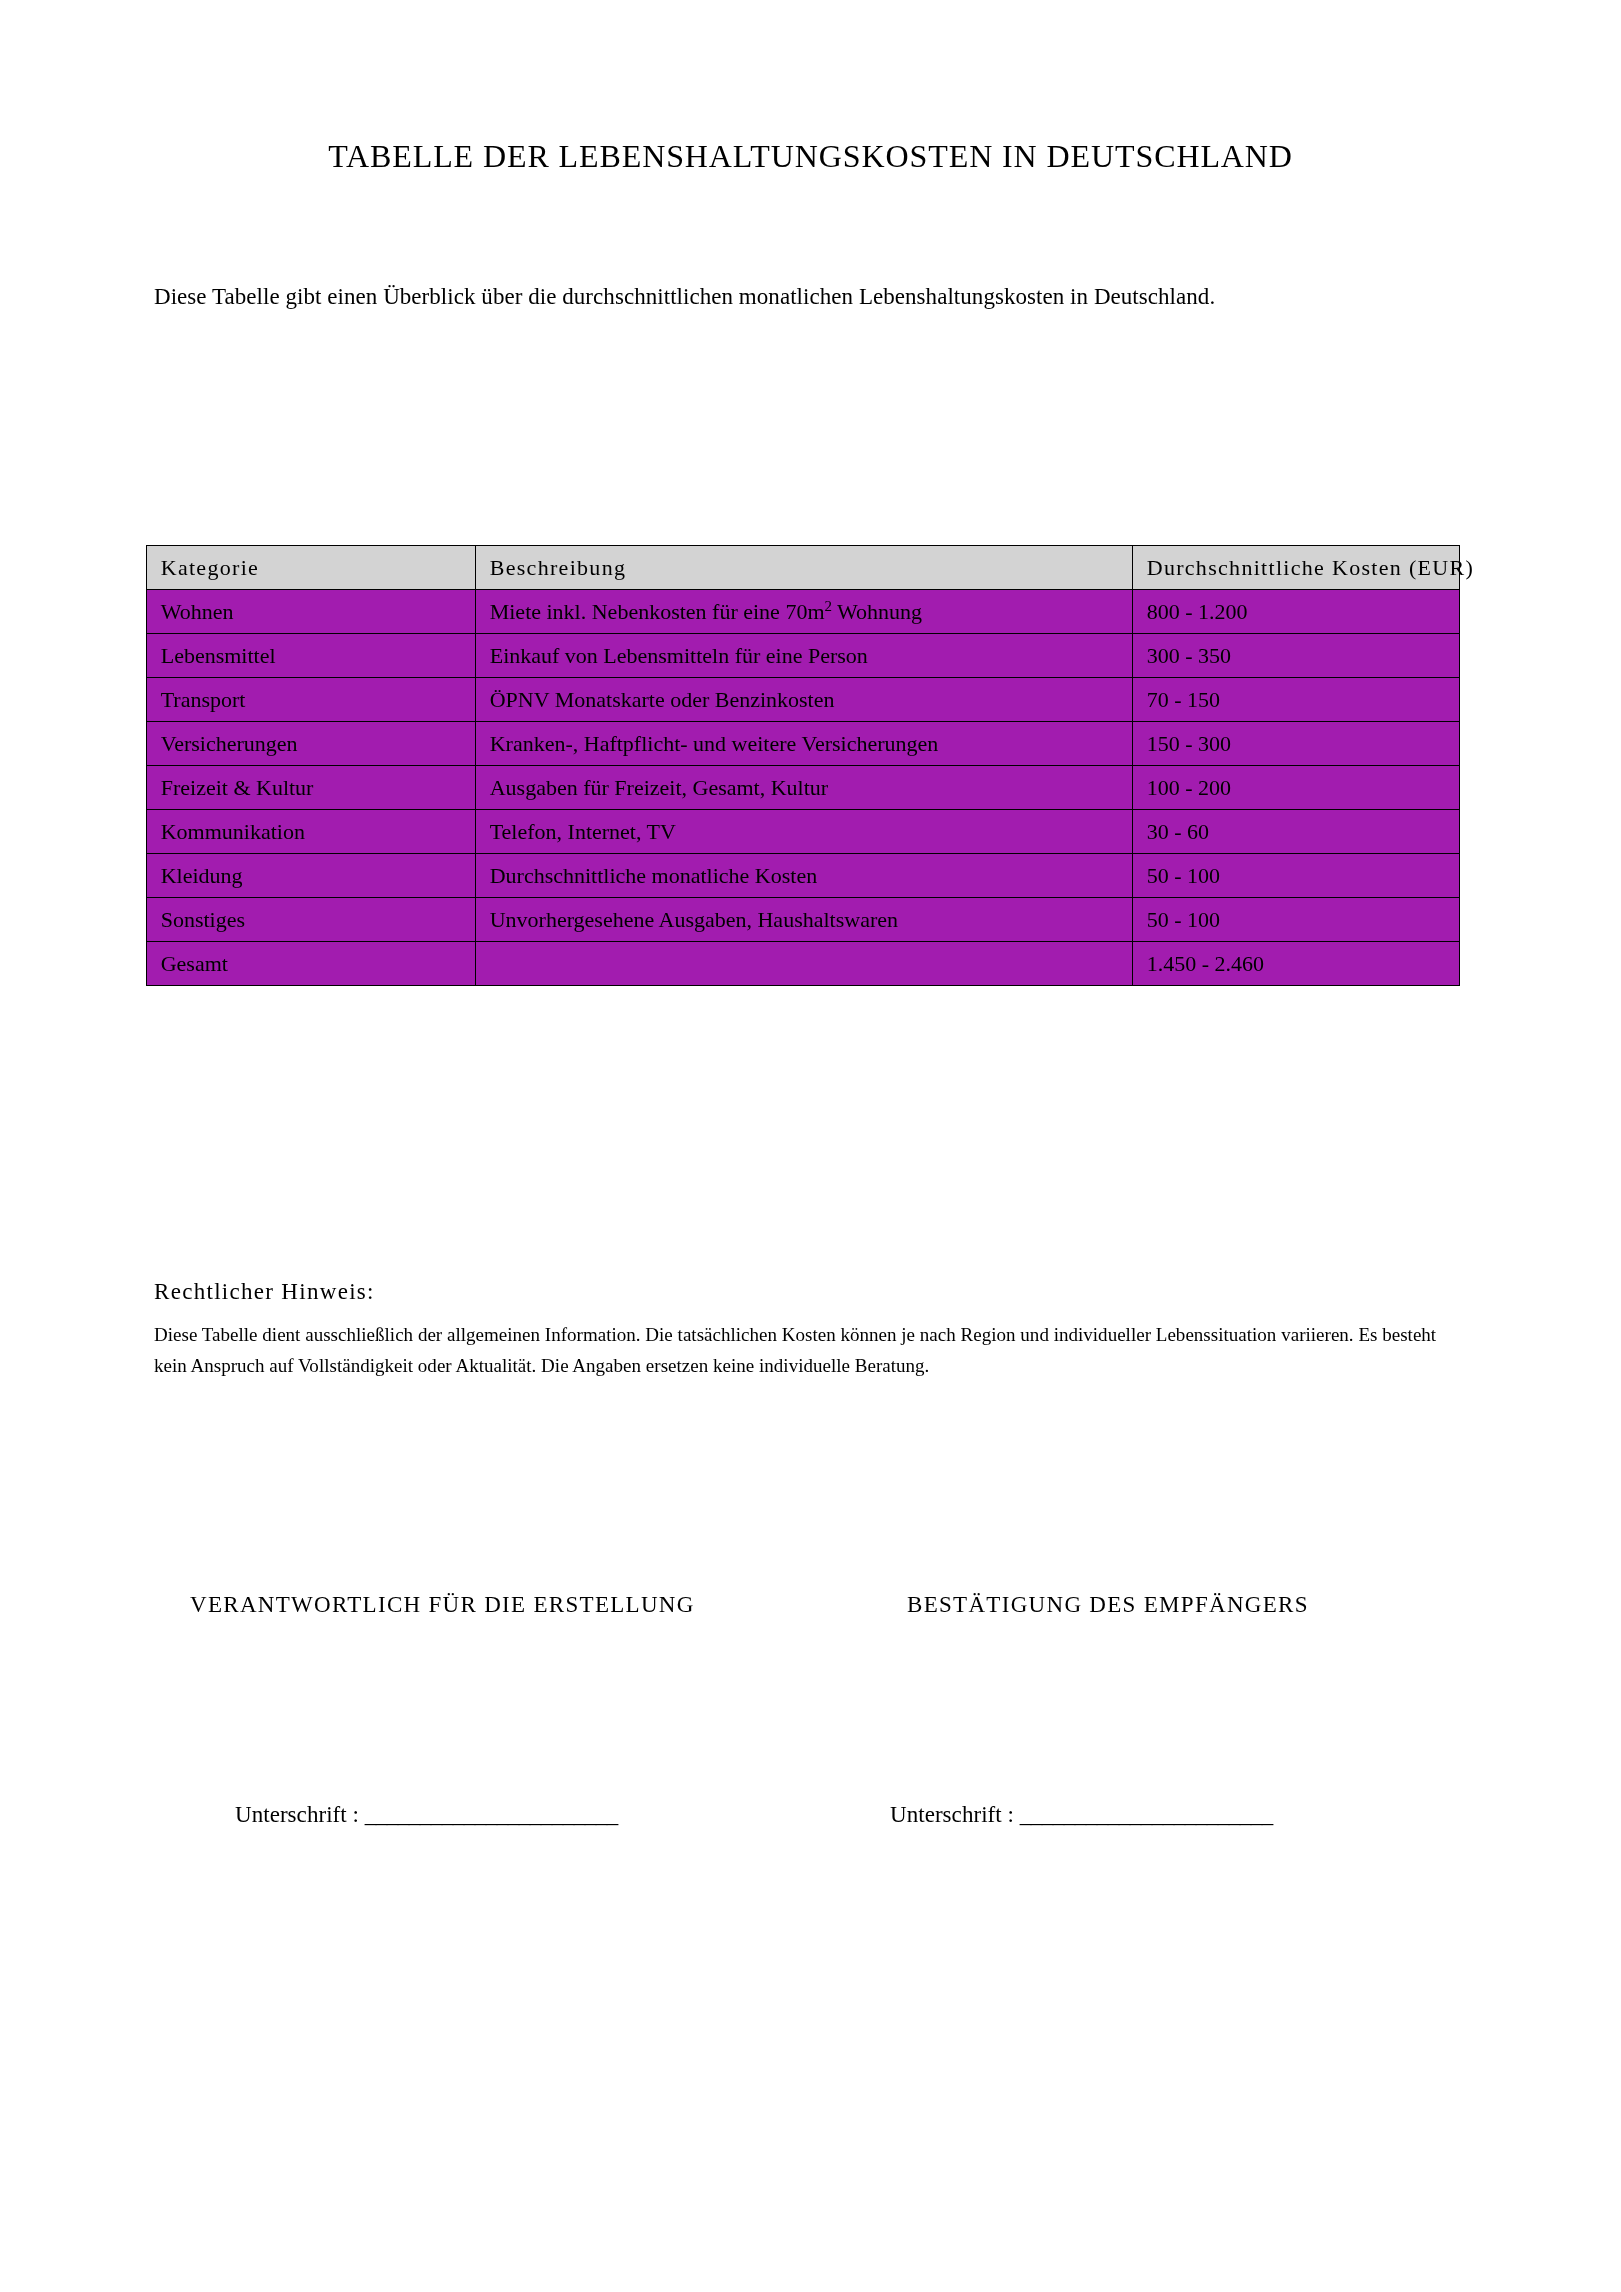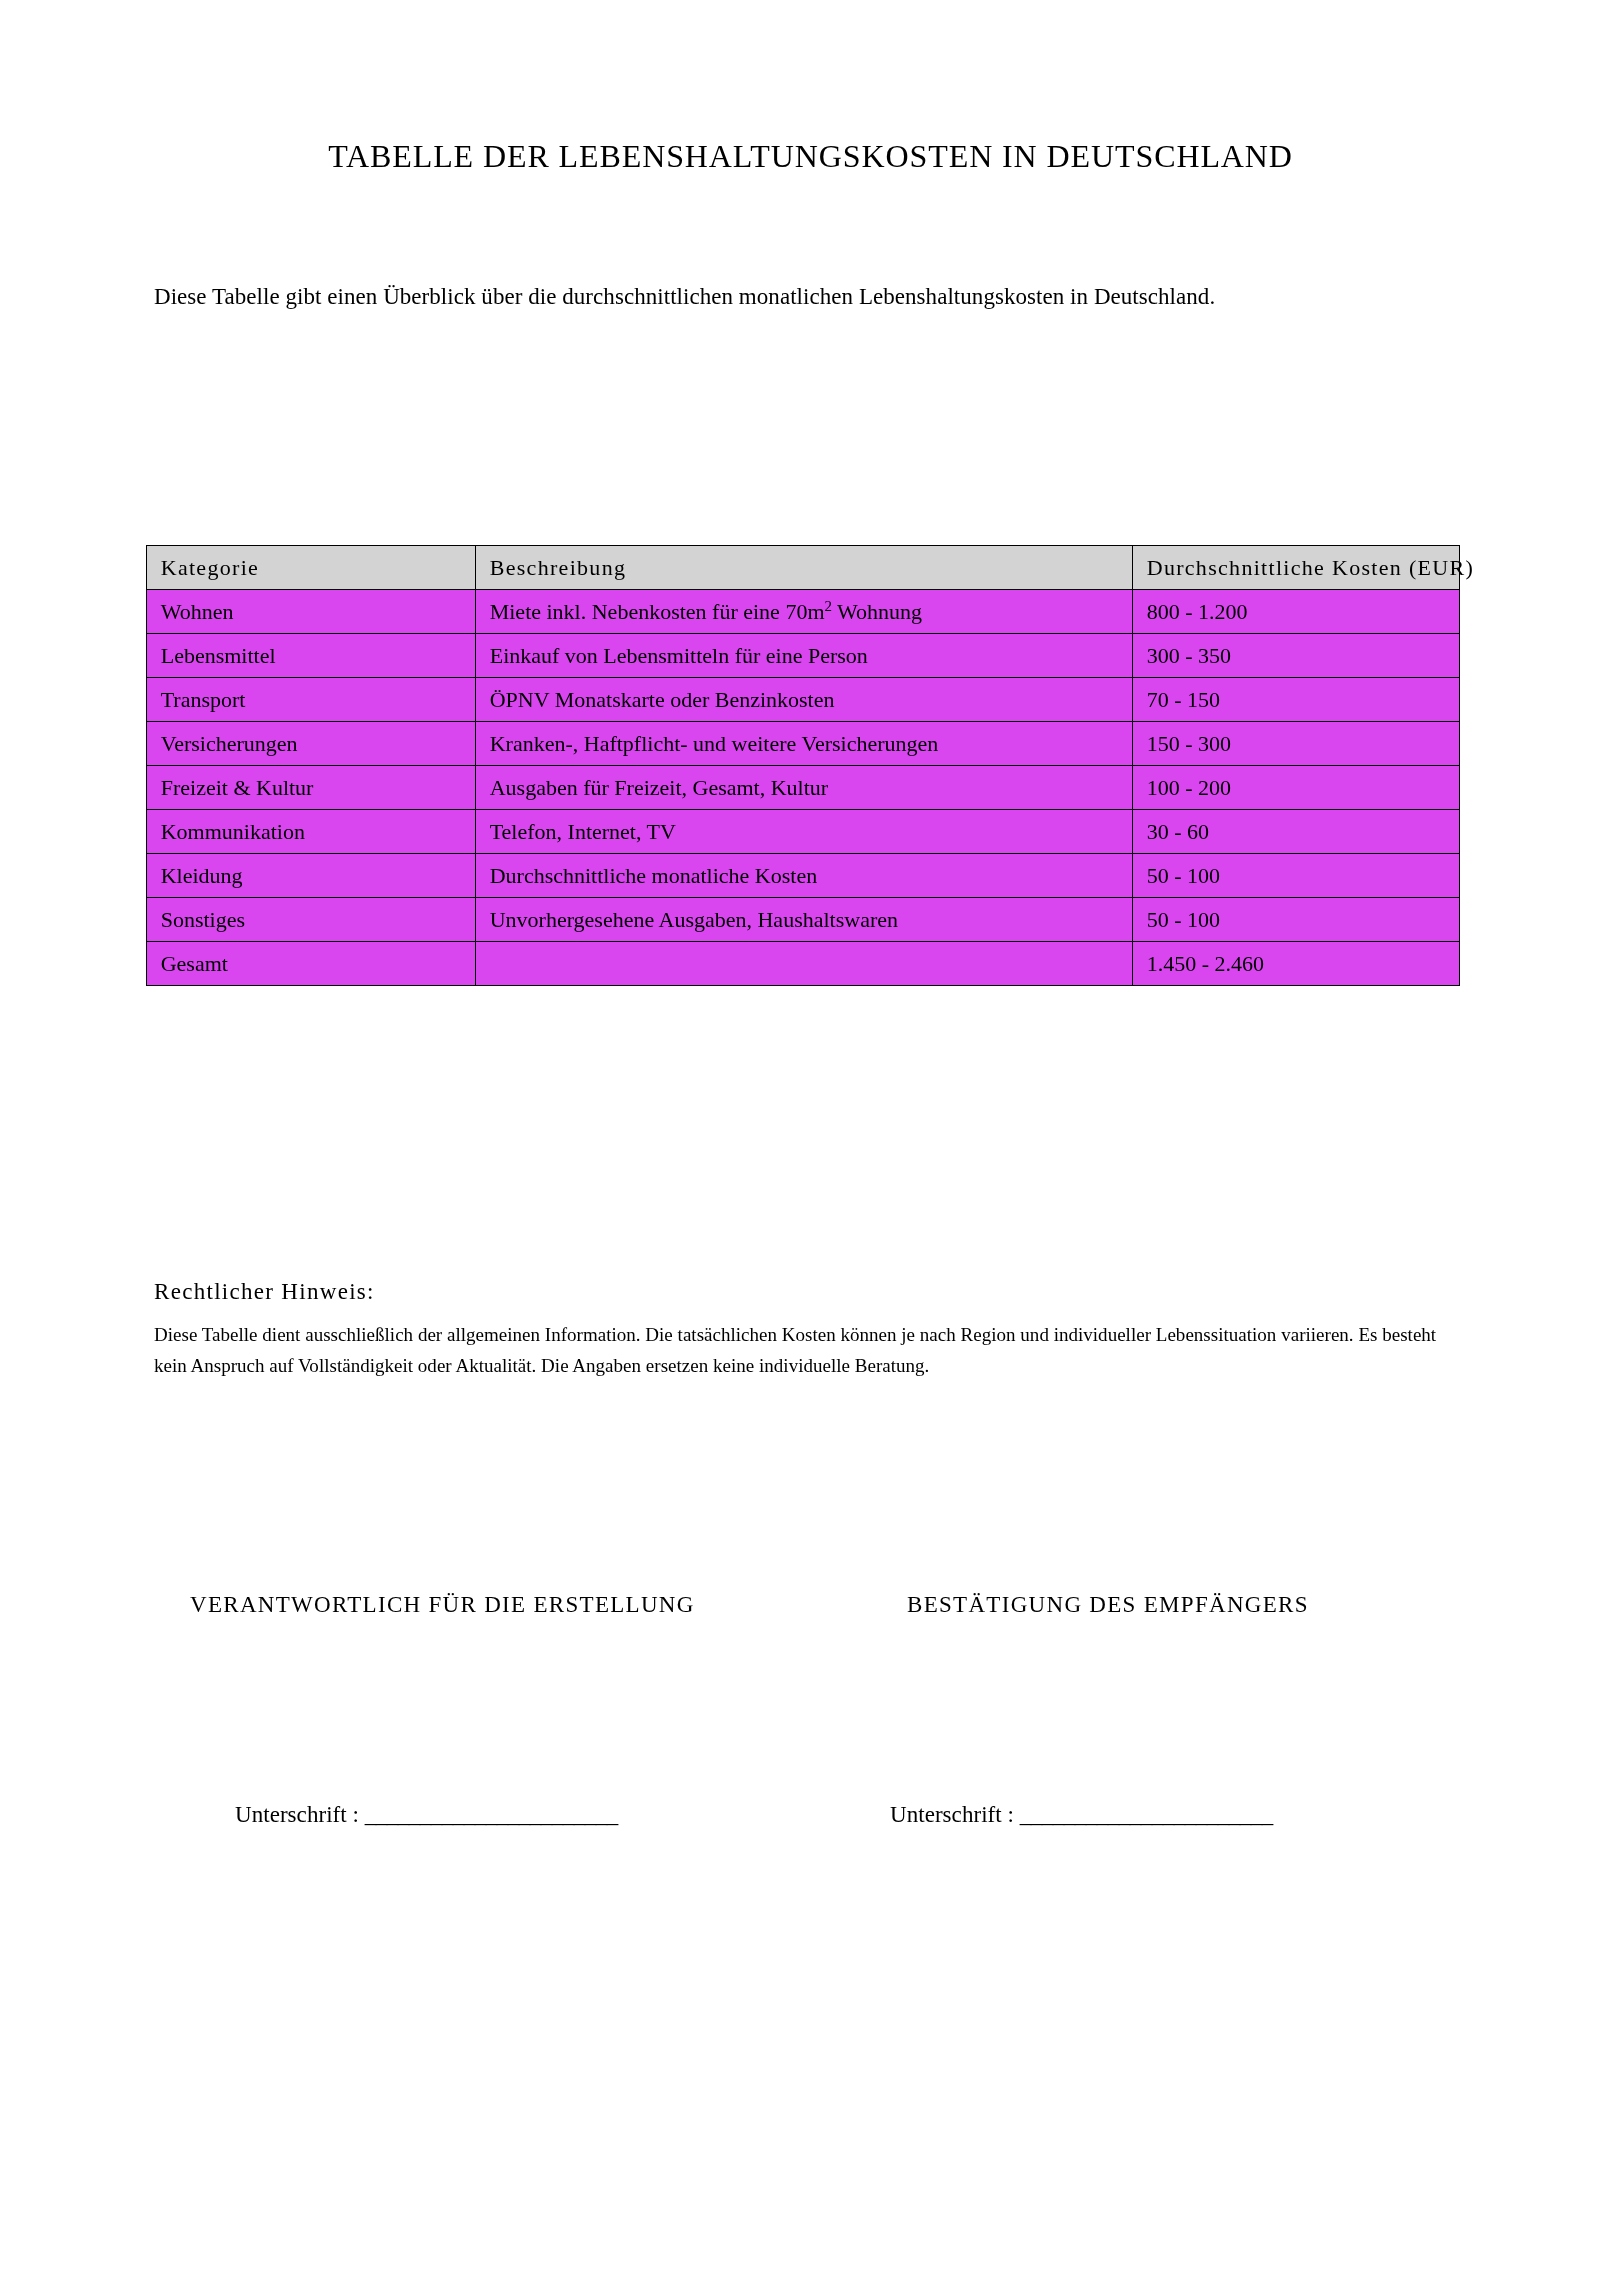--- a/index.html
+++ b/index.html
@@ -87,21 +87,21 @@
     position: relative;
     overflow: visible;
     white-space: nowrap;
   }
   .cost-table thead th.head-cost .overflow-text {
     display: inline-block;
     white-space: nowrap;
   }
 
   .cost-table tbody td {
-    background: #d946ef;
+    background: #a21caf;
     height: 43px;
   }
 
   .sup2 {
     font-size: 0.68em;
     vertical-align: super;
     line-height: 0;
   }
 
   

